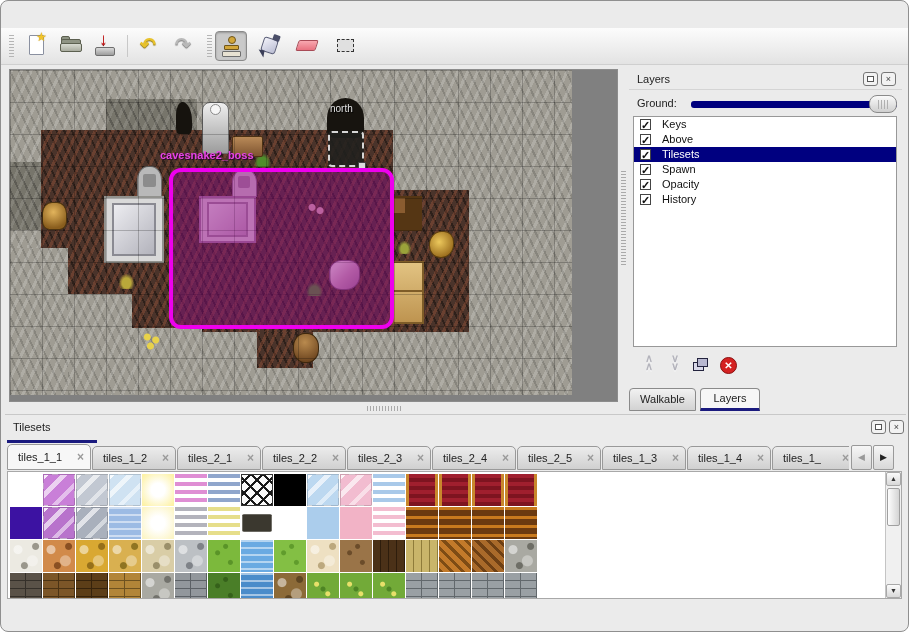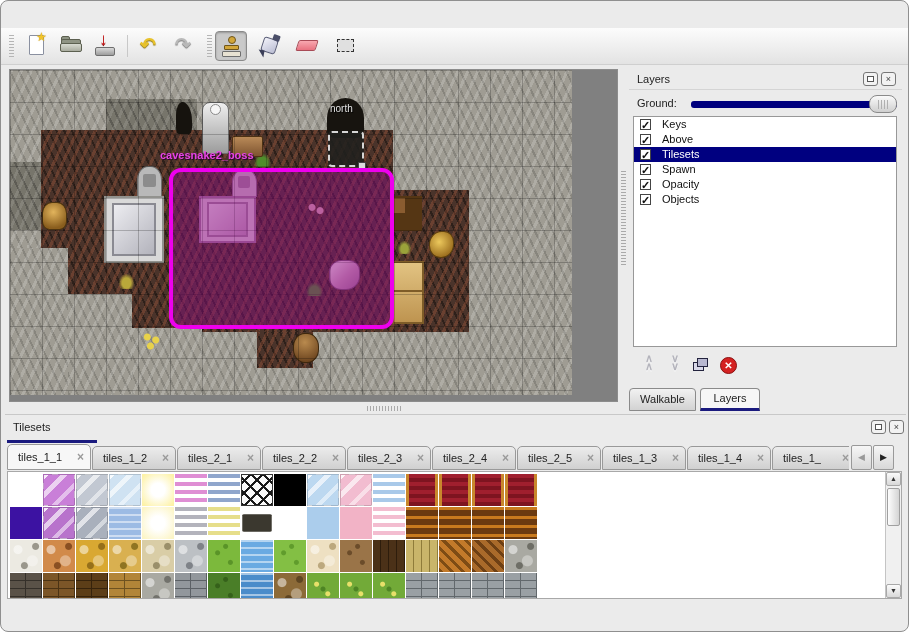--- a/index.html
+++ b/index.html
@@ -299,21 +299,21 @@
         <div class="layer-row">
           <span class="layer-cb">✓</span>
           <span class="layer-label">Spawn</span>
         </div>
         <div class="layer-row">
           <span class="layer-cb">✓</span>
           <span class="layer-label">Opacity</span>
         </div>
         <div class="layer-row">
           <span class="layer-cb">✓</span>
-          <span class="layer-label">Objects</span>
+          <span class="layer-label">History</span>
         </div>
       </div>
     <div id="layer-btns">
       <div class="lbtn" style="left:8px">
         <span class="chev">∧</span>
           <span class="chev">∧</span>
       </div>
       <div class="lbtn" style="left:34px">
         <span class="chev">∨</span>
           <span class="chev">∨</span>

